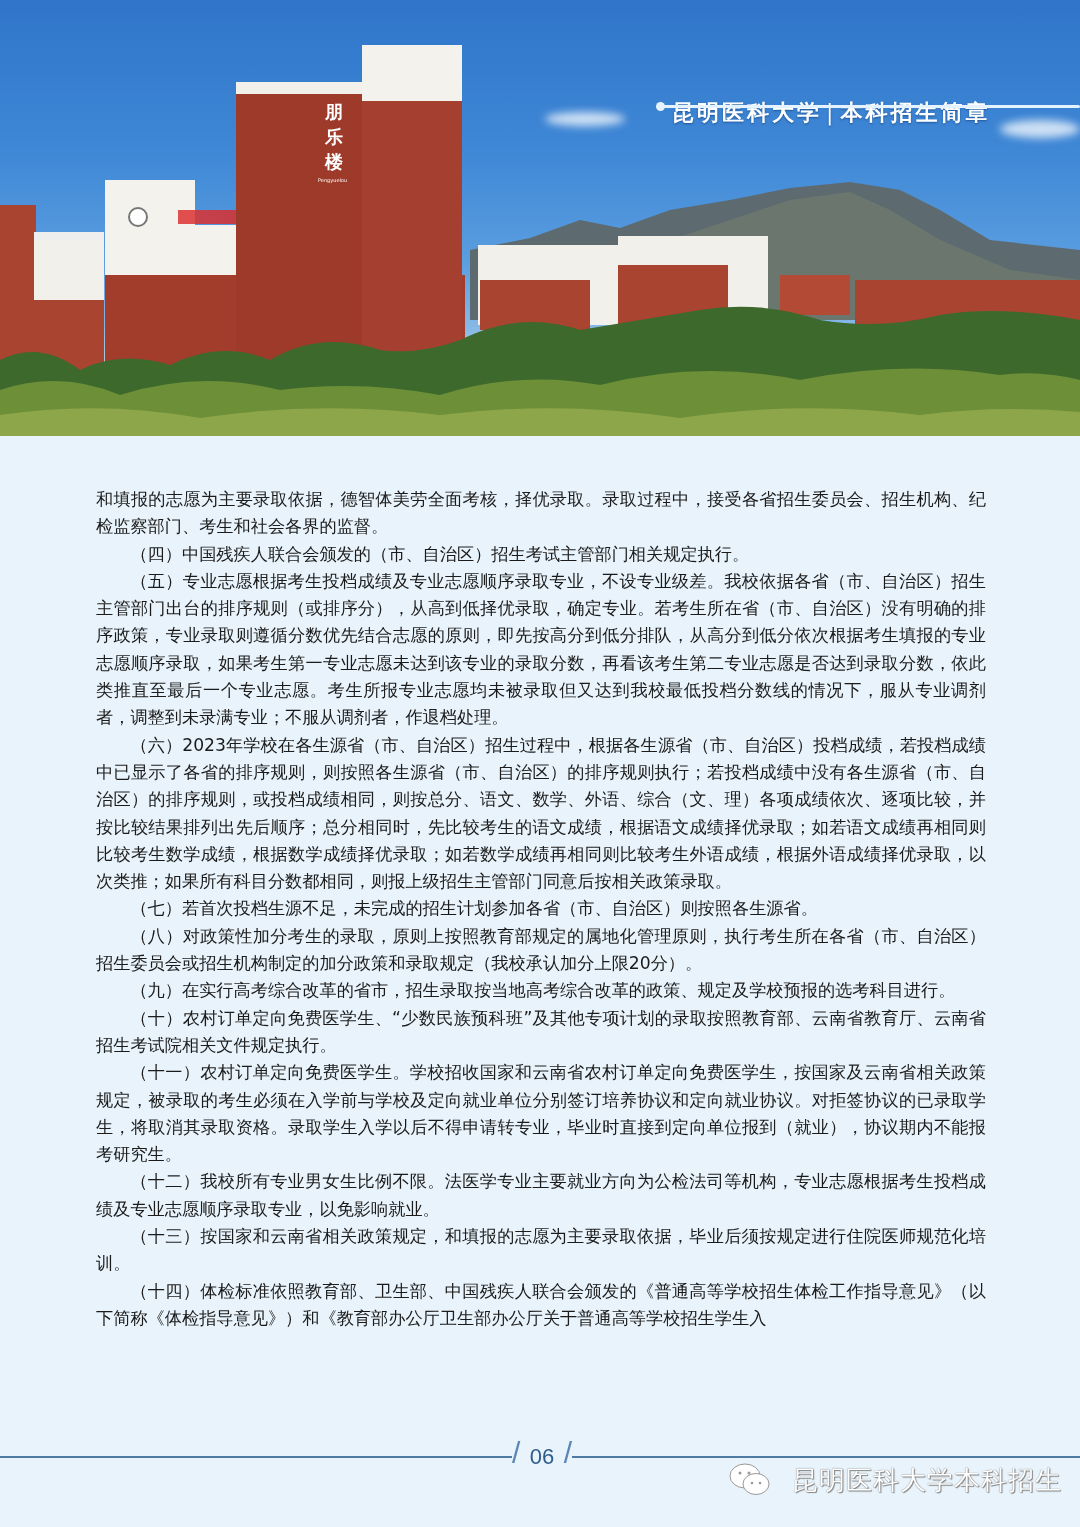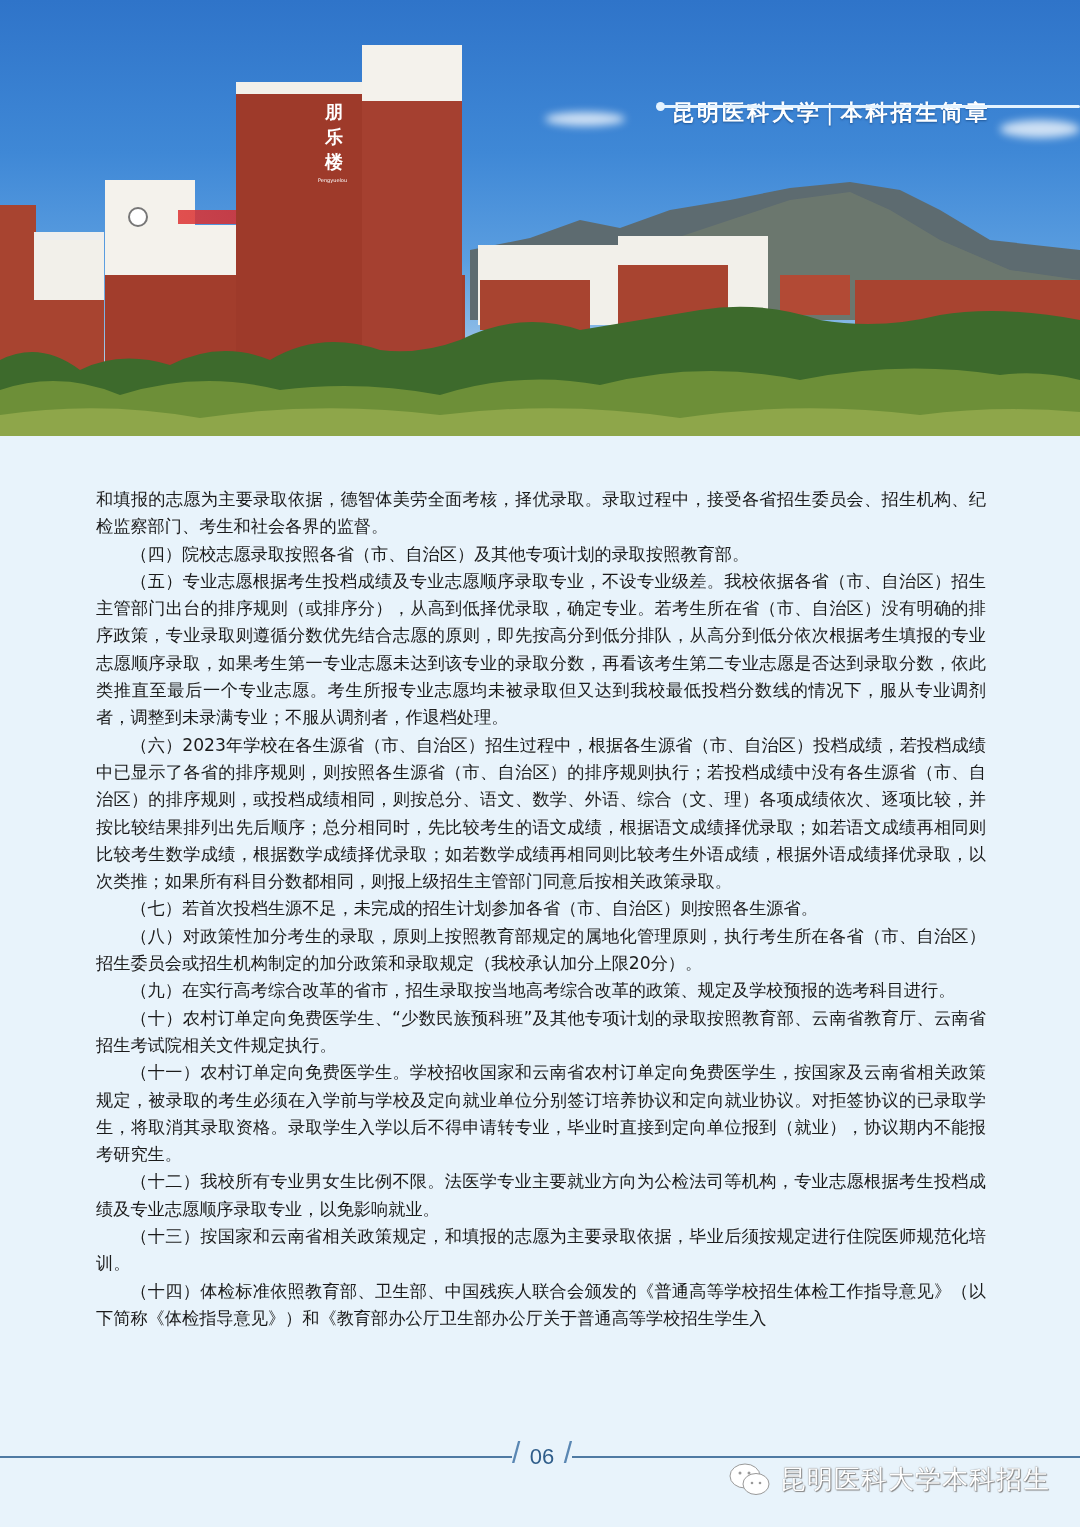--- a/index.html
+++ b/index.html
@@ -14,21 +14,21 @@
   .banner-title .sep { font-weight:normal; margin:0 4px; }
   .banner-line { position:absolute; left:660px; top:105px; width:420px; height:3px; background:#e4f3ff; border-radius:2px; }
   .banner-dot { position:absolute; left:656px; top:102px; width:9px; height:9px; background:#e4f3ff; border-radius:50%; }
   .sign { position:absolute; color:#fff; font-weight:bold; font-size:18px; }
   .content { position:absolute; left:96px; top:486px; width:890px; font-size:17.2px; line-height:27.3px; color:#1b1b1b; text-align:justify; }
   .content p { margin:0; }
   .content p.ind { text-indent:2em; }
   .footer-line { position:absolute; left:0; top:1456px; width:1080px; height:2px; background:#4f7aa3; }
   .page-num { position:absolute; left:512px; top:1440px; width:60px; height:36px; background:#e8f3fb; text-align:center; font-size:22px; color:#2f5d8a; font-family:"Liberation Sans",sans-serif; }
   .page-num .sl { color:#5a87b3; font-size:30px; position:absolute; top:-4px; }
-  .wm { position:absolute; left:728px; top:1462px; display:flex; gap:8px; color:#ffffff; font-size:26px; text-shadow:0 0 1px #555, 1px 1px 1px #888; letter-spacing:1px; }
+  .wm { position:absolute; left:728px; top:1462px; display:flex; align-items:center; gap:20px; color:#ffffff; font-size:26px; text-shadow:0 0 1px #555, 1px 1px 1px #888; letter-spacing:1px; }
   .wm-icon { width:44px; height:36px; position:relative; }
 </style>
 </head>
 <body>
 
 <div class="hero">
   <div class="cloud" style="left:545px;top:112px;width:80px;height:14px;"></div>
   <div class="cloud" style="left:1000px;top:120px;width:80px;height:18px;"></div>
 
   <svg class="mountain" viewBox="0 0 610 140" preserveAspectRatio="none">
@@ -68,21 +68,21 @@
 
   <div class="banner-title">
     <span>昆明医科大学</span><span class="sep">|</span><span>本科招生简章</span>
   </div>
   <div class="banner-dot"></div>
   <div class="banner-line"></div>
 </div>
 
 <div class="content">
   <p>和填报的志愿为主要录取依据，德智体美劳全面考核，择优录取。录取过程中，接受各省招生委员会、招生机构、纪检监察部门、考生和社会各界的监督。</p>
-  <p class="ind">（四）院校志愿录取按照各省（市、自治区）及其他专项计划的录取按照教育部。</p>
+  <p class="ind">（四）中国残疾人联合会颁发的（市、自治区）招生考试主管部门相关规定执行。</p>
   <p class="ind">（五）专业志愿根据考生投档成绩及专业志愿顺序录取专业，不设专业级差。我校依据各省（市、自治区）招生主管部门出台的排序规则（或排序分），从高到低择优录取，确定专业。若考生所在省（市、自治区）没有明确的排序政策，专业录取则遵循分数优先结合志愿的原则，即先按高分到低分排队，从高分到低分依次根据考生填报的专业志愿顺序录取，如果考生第一专业志愿未达到该专业的录取分数，再看该考生第二专业志愿是否达到录取分数，依此类推直至最后一个专业志愿。考生所报专业志愿均未被录取但又达到我校最低投档分数线的情况下，服从专业调剂者，调整到未录满专业；不服从调剂者，作退档处理。</p>
   <p class="ind">（六）2023年学校在各生源省（市、自治区）招生过程中，根据各生源省（市、自治区）投档成绩，若投档成绩中已显示了各省的排序规则，则按照各生源省（市、自治区）的排序规则执行；若投档成绩中没有各生源省（市、自治区）的排序规则，或投档成绩相同，则按总分、语文、数学、外语、综合（文、理）各项成绩依次、逐项比较，并按比较结果排列出先后顺序；总分相同时，先比较考生的语文成绩，根据语文成绩择优录取；如若语文成绩再相同则比较考生数学成绩，根据数学成绩择优录取；如若数学成绩再相同则比较考生外语成绩，根据外语成绩择优录取，以次类推；如果所有科目分数都相同，则报上级招生主管部门同意后按相关政策录取。</p>
   <p class="ind">（七）若首次投档生源不足，未完成的招生计划参加各省（市、自治区）则按照各生源省。</p>
   <p class="ind">（八）对政策性加分考生的录取，原则上按照教育部规定的属地化管理原则，执行考生所在各省（市、自治区）招生委员会或招生机构制定的加分政策和录取规定（我校承认加分上限20分）。</p>
   <p class="ind">（九）在实行高考综合改革的省市，招生录取按当地高考综合改革的政策、规定及学校预报的选考科目进行。</p>
   <p class="ind">（十）农村订单定向免费医学生、“少数民族预科班”及其他专项计划的录取按照教育部、云南省教育厅、云南省招生考试院相关文件规定执行。</p>
   <p class="ind">（十一）农村订单定向免费医学生。学校招收国家和云南省农村订单定向免费医学生，按国家及云南省相关政策规定，被录取的考生必须在入学前与学校及定向就业单位分别签订培养协议和定向就业协议。对拒签协议的已录取学生，将取消其录取资格。录取学生入学以后不得申请转专业，毕业时直接到定向单位报到（就业），协议期内不能报考研究生。</p>
   <p class="ind">（十二）我校所有专业男女生比例不限。法医学专业主要就业方向为公检法司等机构，专业志愿根据考生投档成绩及专业志愿顺序录取专业，以免影响就业。</p>
   <p class="ind">（十三）按国家和云南省相关政策规定，和填报的志愿为主要录取依据，毕业后须按规定进行住院医师规范化培训。</p>
   <p class="ind">（十四）体检标准依照教育部、卫生部、中国残疾人联合会颁发的《普通高等学校招生体检工作指导意见》（以下简称《体检指导意见》）和《教育部办公厅卫生部办公厅关于普通高等学校招生学生入</p>

